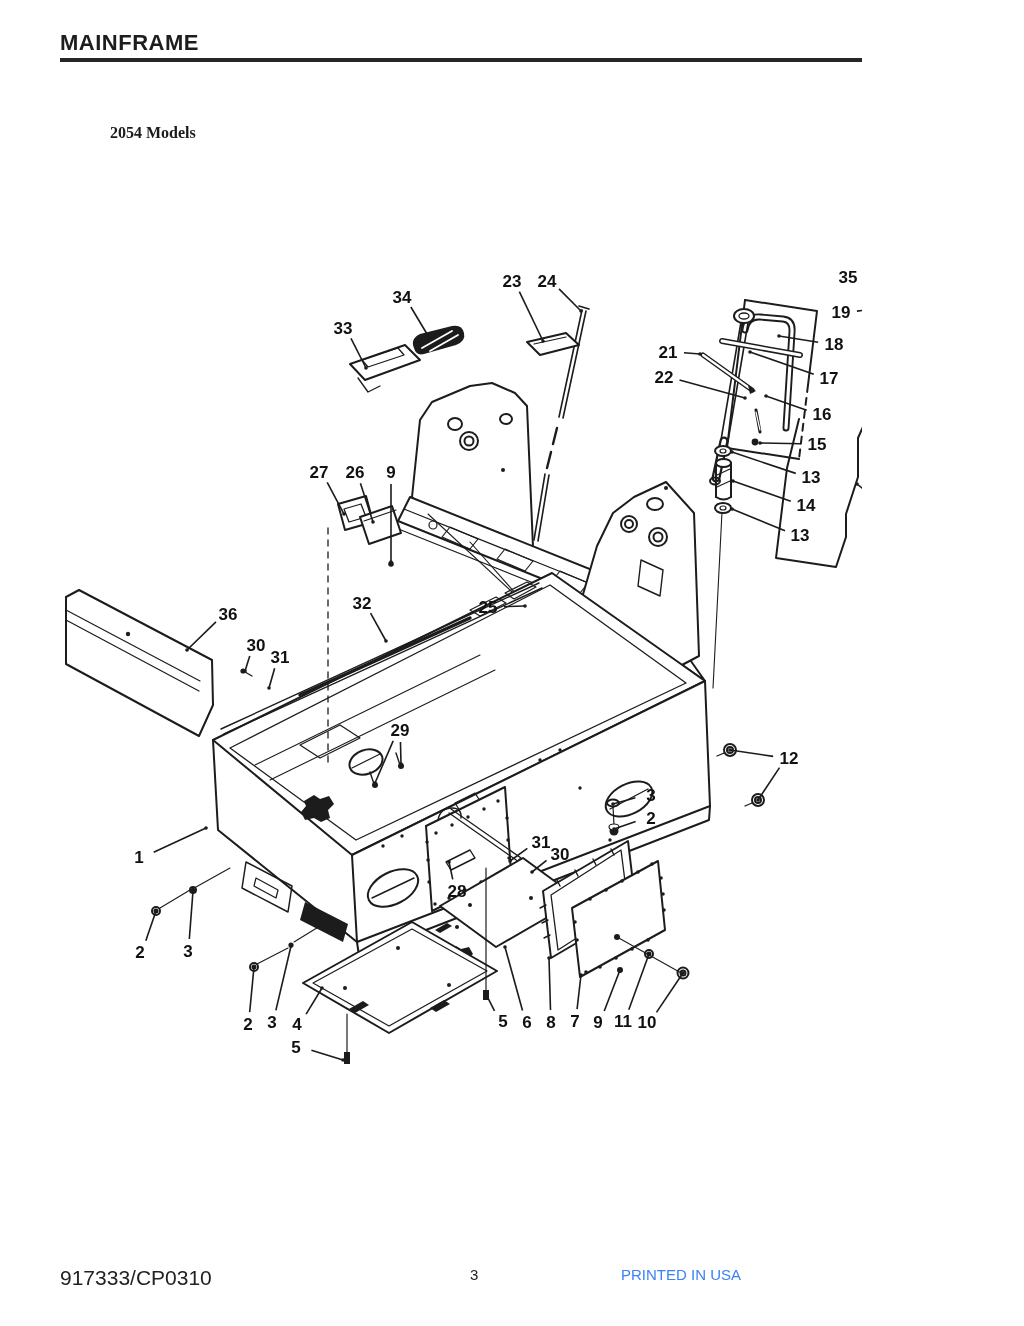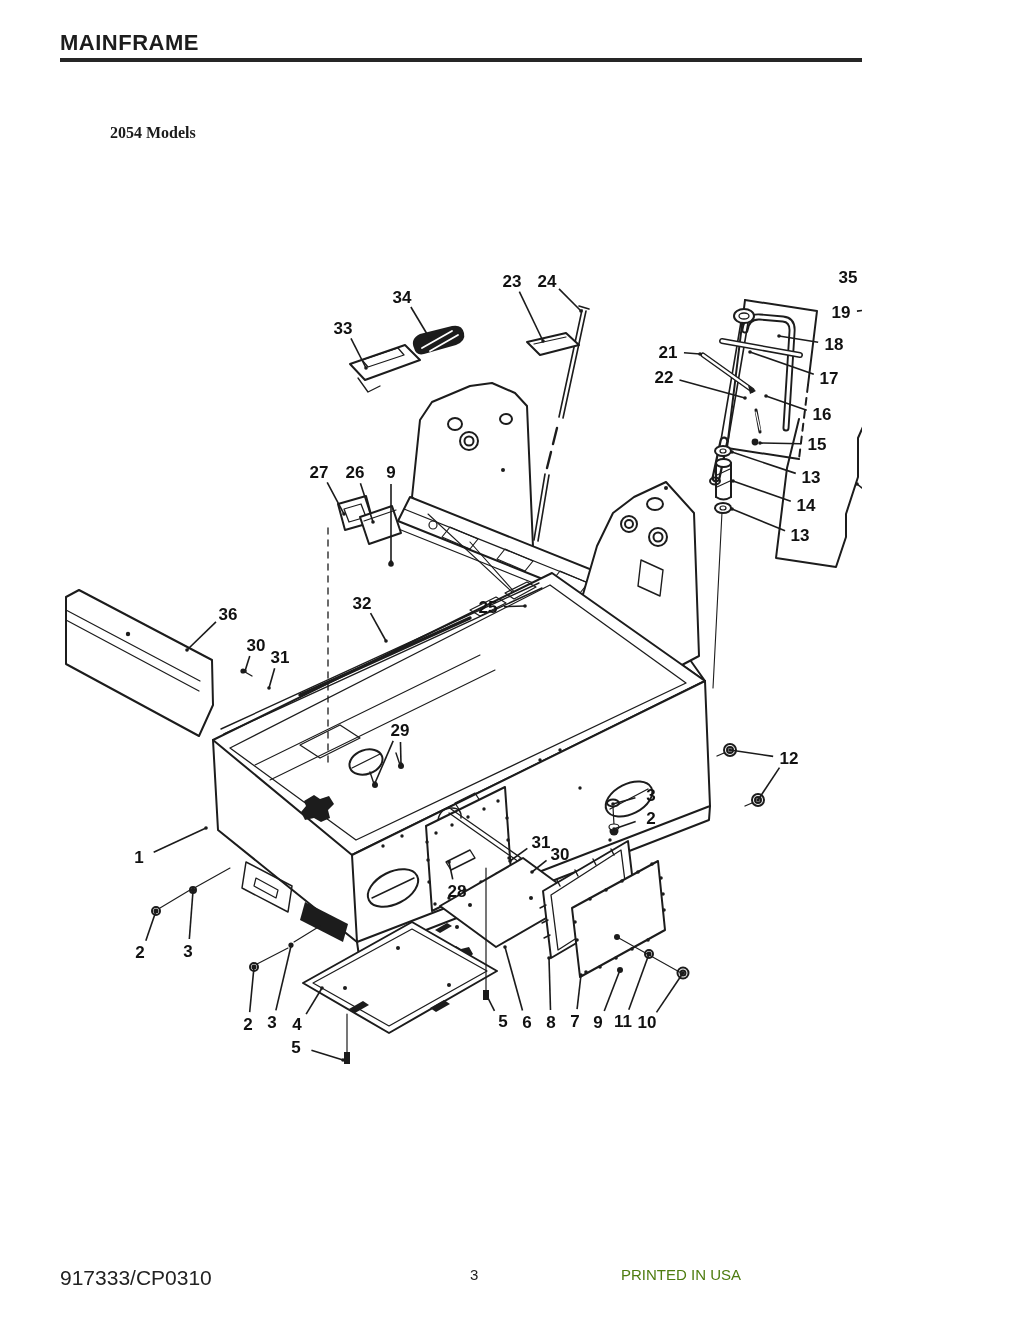--- a/index.html
+++ b/index.html
@@ -5,21 +5,21 @@
   html,body{margin:0;padding:0;background:#ffffff;}
   .page{position:relative;width:862px;height:1326px;background:#ffffff;overflow:hidden;
         font-family:"Liberation Sans",sans-serif;color:#161616;}
   .hdr-title{position:absolute;left:60px;top:30px;font-size:22px;font-weight:bold;
              letter-spacing:.5px;color:#1d1d1d;}
   .hdr-rule{position:absolute;left:60px;top:58px;width:843px;height:4px;background:#262626;}
   .subtitle{position:absolute;left:110px;top:124px;font-family:"Liberation Serif",serif;
             font-size:16px;font-weight:bold;color:#1b1b1b;}
   .footer-left{position:absolute;left:60px;top:1266px;font-size:21px;color:#222;}
   .footer-center{position:absolute;left:470px;top:1266px;font-size:15px;color:#222;}
-  .footer-right{position:absolute;right:121px;top:1266px;font-size:15px;color:#4d7c0f;}
+  .footer-right{position:absolute;right:121px;top:1266px;font-size:15px;color:#3b82f6;}
   svg{position:absolute;left:0;top:0;}
   .callout{font-family:"Liberation Sans",sans-serif;font-size:17px;font-weight:bold;
            fill:#111;text-anchor:middle;}
   .leader{stroke:#1b1b1b;stroke-width:1.6;fill:none;}
   .leader-dot{fill:#1b1b1b;stroke:none;}
 </style>
 </head>
 <body>
 
 <div class="page">

